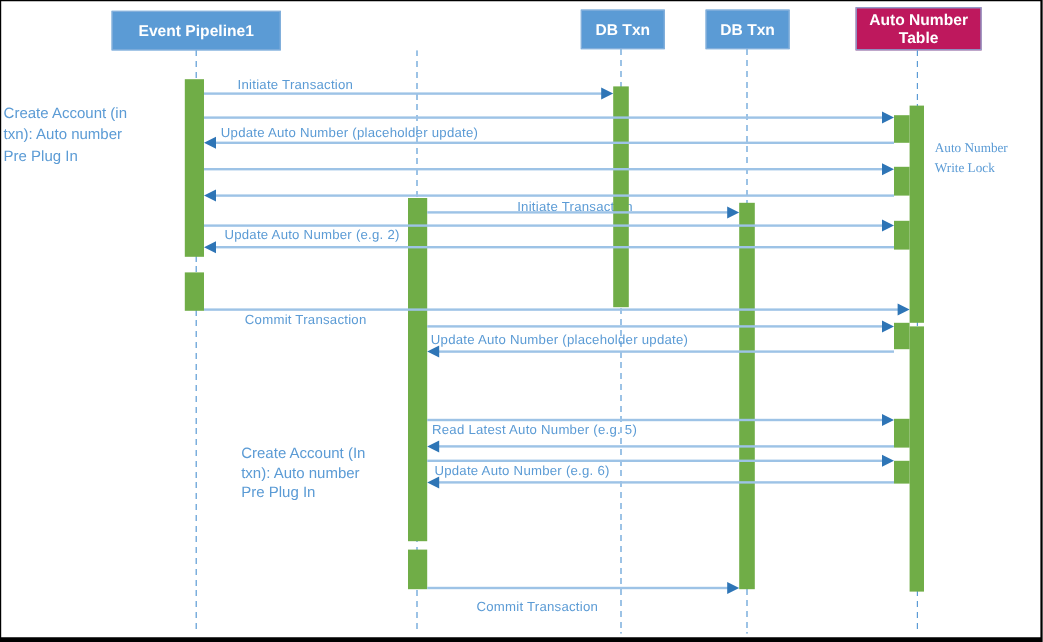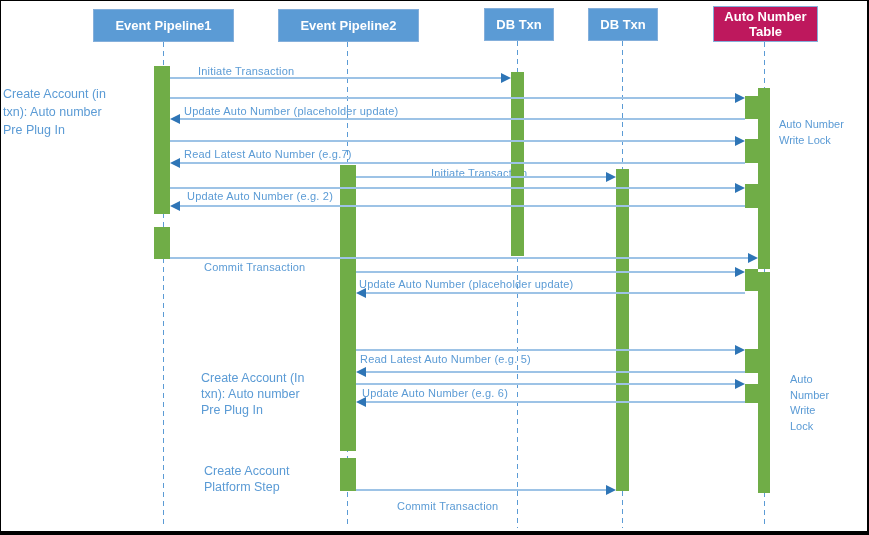--- a/index.html
+++ b/index.html
@@ -22,46 +22,38 @@
   .arrowhead{position:absolute;width:0;height:0;}
   .msg-label{position:absolute;font-size:11px;white-space:nowrap;letter-spacing:.2px;}
   .side-label{position:absolute;text-align:left;white-space:pre-line;}
 </style>
 </head>
 <body>
 
 <div id="stage">
   <div id="diagram">
       <div class="header" style="left: 92px; top: 8px; width: 141px; height: 33px; background: rgb(91, 155, 213); border-color: rgb(132, 175, 219); color: rgb(255, 255, 255);">Event Pipeline1</div>
-      <div class="header" style="left: 277px; top: 8px; width: 141px; height: 33px; background: rgb(91, 155, 213); border-color: rgb(132, 175, 219); color: rgb(255, 255, 255);">Event Pipeline2</div>
       <div class="header" style="left: 483px; top: 7px; width: 70px; height: 33px; background: rgb(91, 155, 213); border-color: rgb(132, 175, 219); color: rgb(255, 255, 255);">DB Txn</div>
       <div class="header" style="left: 587px; top: 7px; width: 70px; height: 33px; background: rgb(91, 155, 213); border-color: rgb(132, 175, 219); color: rgb(255, 255, 255);">DB Txn</div>
       <div class="header" style="left: 712px; top: 5px; width: 105px; height: 36px; background: #be185d; border-color: rgb(132, 175, 219); color: rgb(255, 255, 255);">Auto Number Table</div>
       <div class="lifeline" style="left: 162px; top: 41px; height: 486px; background: repeating-linear-gradient(rgb(91, 155, 213) 0px, rgb(91, 155, 213) 5px, transparent 5px, transparent 9px);"></div>
       <div class="lifeline" style="left: 346px; top: 41px; height: 486px; background: repeating-linear-gradient(rgb(91, 155, 213) 0px, rgb(91, 155, 213) 5px, transparent 5px, transparent 9px);"></div>
       <div class="lifeline" style="left: 516px; top: 40px; height: 487px; background: repeating-linear-gradient(rgb(91, 155, 213) 0px, rgb(91, 155, 213) 5px, transparent 5px, transparent 9px);"></div>
       <div class="lifeline" style="left: 621px; top: 40px; height: 487px; background: repeating-linear-gradient(rgb(91, 155, 213) 0px, rgb(91, 155, 213) 5px, transparent 5px, transparent 9px);"></div>
       <div class="lifeline" style="left: 763px; top: 41px; height: 486px; background: repeating-linear-gradient(rgb(91, 155, 213) 0px, rgb(91, 155, 213) 5px, transparent 5px, transparent 9px);"></div>
       <div class="side-label" style="left: 2px; top: 84px; width: 148px; font-size: 12.5px; line-height: 18px; color: rgb(91, 155, 213);">Create Account (in
 txn): Auto number
 Pre Plug In</div>
       <div class="side-label" style="left: 200px; top: 369px; width: 136px; font-size: 12.5px; line-height: 16px; color: rgb(91, 155, 213);">Create Account (In
 txn): Auto number
 Pre Plug In</div>
-      <div class="side-label" style="left: 203px; top: 462px; width: 132px; font-size: 12.5px; line-height: 16px; color: rgb(91, 155, 213);">Create Account
-Platform Step</div>
-      <div class="side-label" style="left: 778px; top: 115px; width: 88px; font-size: 11px; line-height: 16px; color: rgb(91, 155, 213);">Auto Number
+      <div class="side-label" style="left: 778px; top: 115px; width: 88px; font-size: 11px; line-height: 16px; color: rgb(91, 155, 213); font-family: Liberation Serif, serif;">Auto Number
 Write Lock</div>
-      <div class="side-label" style="left: 789px; top: 371px; width: 58px; font-size: 11px; line-height: 15.5px; color: rgb(91, 155, 213);">Auto
-Number
-Write
-Lock</div>
       <div class="msg-label" style="left: 197px; top: 64px; color: rgb(91, 155, 213);">Initiate Transaction</div>
       <div class="msg-label" style="left: 183px; top: 104px; color: rgb(91, 155, 213);">Update Auto Number (placeholder update)</div>
-      <div class="msg-label" style="left: 183px; top: 147px; color: rgb(91, 155, 213);">Read Latest Auto Number (e.g.7)</div>
       <div class="msg-label" style="left: 430px; top: 166px; color: rgb(91, 155, 213);">Initiate Transaction</div>
       <div class="msg-label" style="left: 186px; top: 189px; color: rgb(91, 155, 213);">Update Auto Number (e.g. 2)</div>
       <div class="msg-label" style="left: 203px; top: 260px; color: rgb(91, 155, 213);">Commit Transaction</div>
       <div class="msg-label" style="left: 358px; top: 277px; color: rgb(91, 155, 213);">Update Auto Number (placeholder update)</div>
       <div class="msg-label" style="left: 359px; top: 352px; color: rgb(91, 155, 213);">Read Latest Auto Number (e.g. 5)</div>
       <div class="msg-label" style="left: 361px; top: 386px; color: rgb(91, 155, 213);">Update Auto Number (e.g. 6)</div>
       <div class="msg-label" style="left: 396px; top: 499px; color: rgb(91, 155, 213);">Commit Transaction</div>
       <div class="bar" style="left: 153px; top: 65px; width: 16px; height: 148px; background: rgb(112, 173, 71);"></div>
       <div class="bar" style="left: 153px; top: 226px; width: 16px; height: 32px; background: rgb(112, 173, 71);"></div>
       <div class="bar" style="left: 339px; top: 164px; width: 16px; height: 286px; background: rgb(112, 173, 71);"></div>

